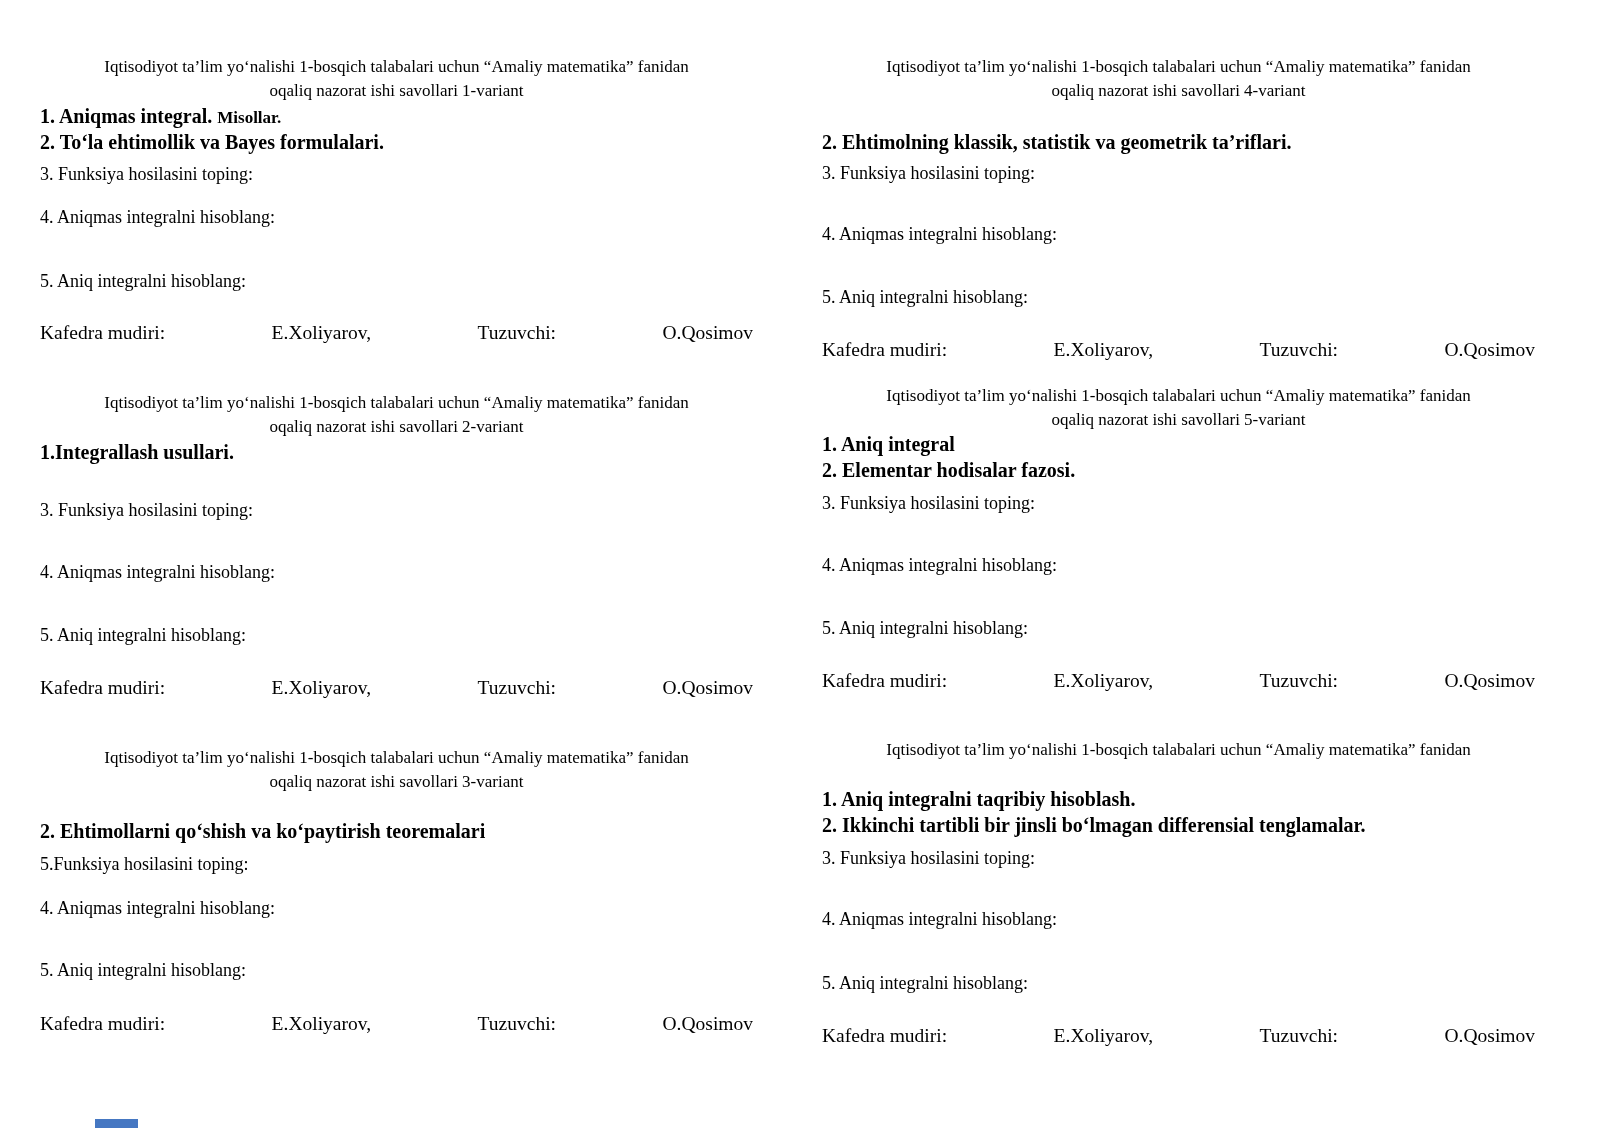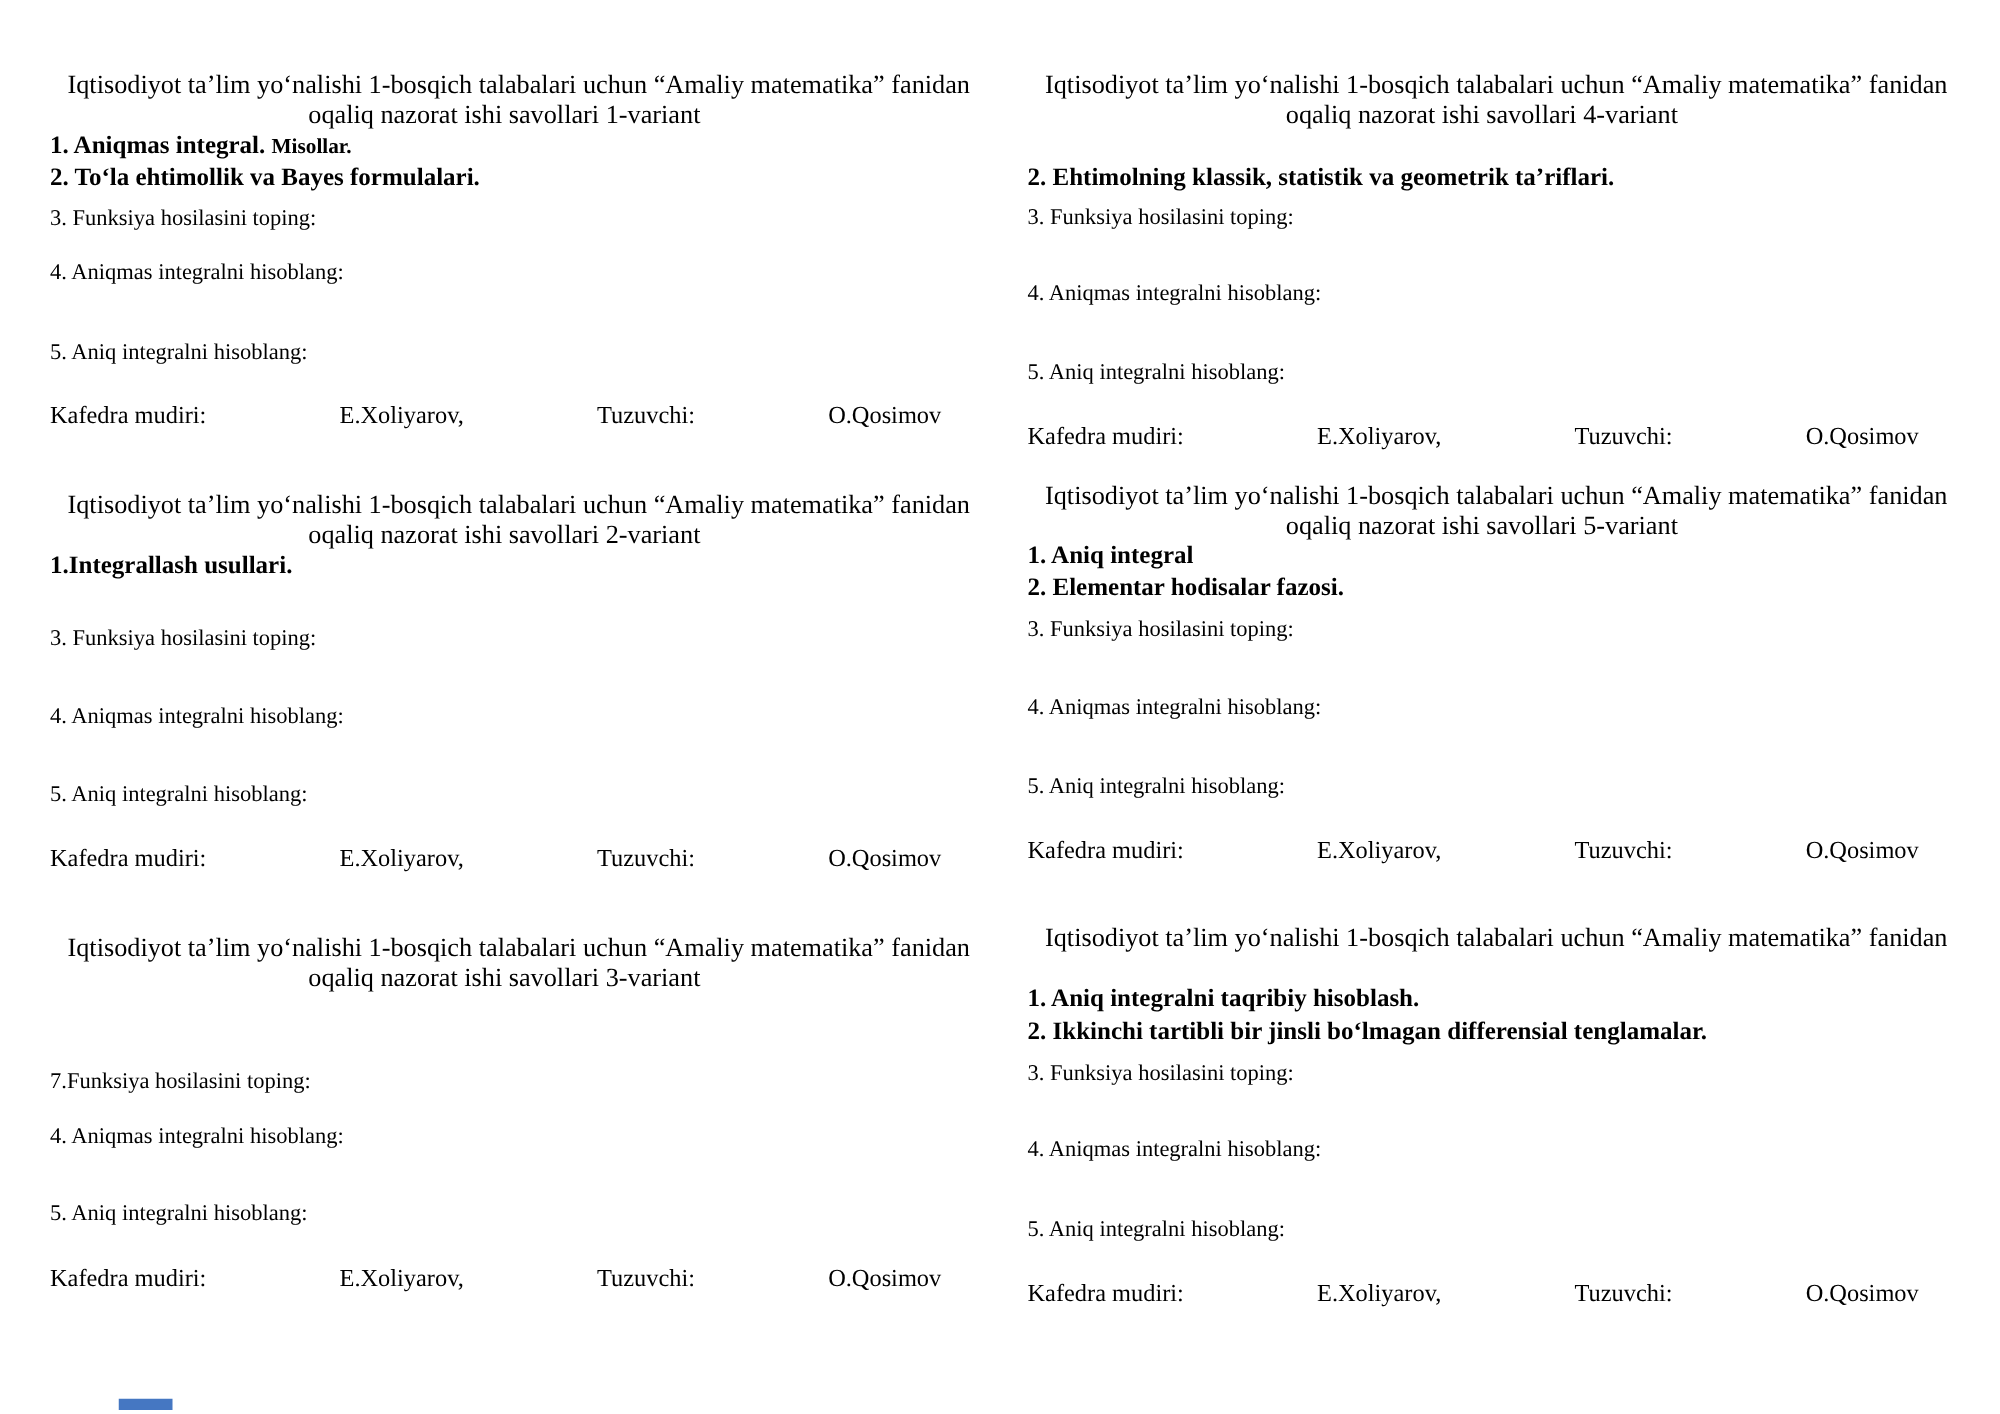--- a/index.html
+++ b/index.html
@@ -18,24 +18,24 @@
     height: 1131px;
     background: #ffffff;
   }
   .block {
     position: absolute;
     width: 713px;
     height: 320px;
   }
   .hline {
     position: absolute;
-    left: 14px;
+    left: 0;
     right: 0;
     text-align: center;
-    font-size: 21px;
+    font-size: 17px;
     line-height: 24px;
     white-space: nowrap;
   }
   .line {
     position: absolute;
     left: 0;
     right: 0;
     line-height: 25px;
     white-space: nowrap;
   }
@@ -91,21 +91,22 @@
       <span>Kafedra mudiri:</span>
       <span>E.Xoliyarov,</span>
       <span>Tuzuvchi:</span>
       <span>O.Qosimov</span>
     </div>
   </section>
 
   <section class="block" style="left:40px; top:746px;">
     <div class="hline" style="top:0">Iqtisodiyot ta’lim yo‘nalishi 1-bosqich talabalari uchun “Amaliy matematika” fanidan</div>
     <div class="hline" style="top:24px">oqaliq nazorat ishi savollari 3-variant</div>
-    <div class="line small" style="top:106px"><span>7.Funksiya hosilasini toping:</span></div>
+    <div class="line big" style="top:73px"><span>2. Ehtimollarni qo‘shish va ko‘paytirish teoremalari</span></div>
+    <div class="line small" style="top:106px"><span>5.Funksiya hosilasini toping:</span></div>
     <div class="line small" style="top:150px"><span>4. Aniqmas integralni hisoblang:</span></div>
     <div class="line small" style="top:212px"><span>5. Aniq integralni hisoblang:</span></div>
     <div class="footer" style="top:265px">
       <span>Kafedra mudiri:</span>
       <span>E.Xoliyarov,</span>
       <span>Tuzuvchi:</span>
       <span>O.Qosimov</span>
     </div>
   </section>
 

